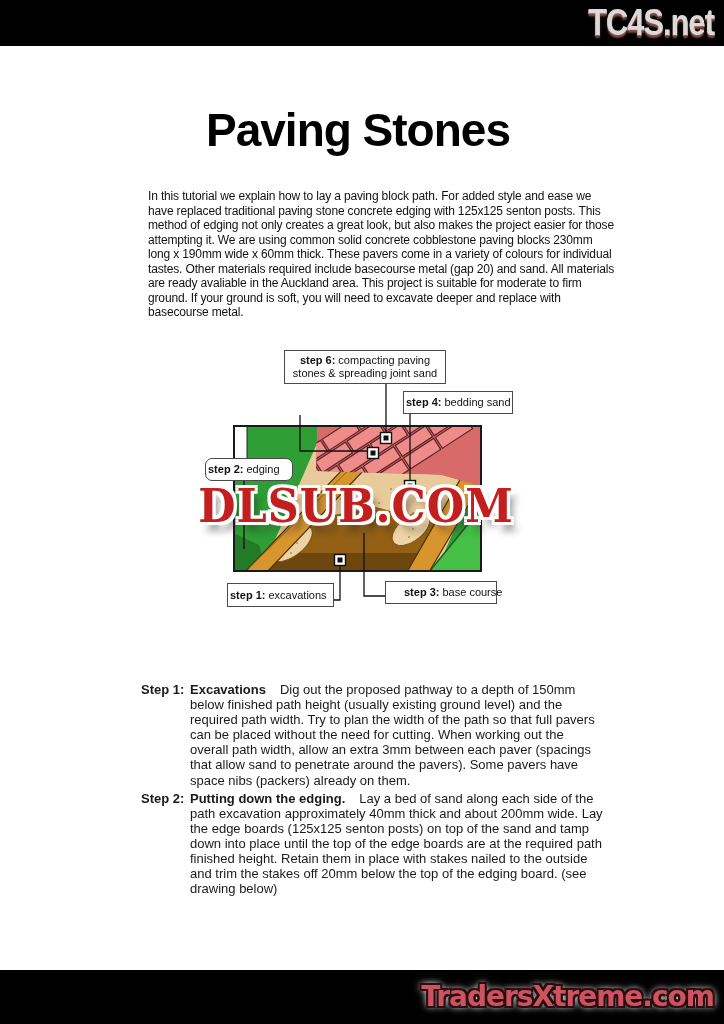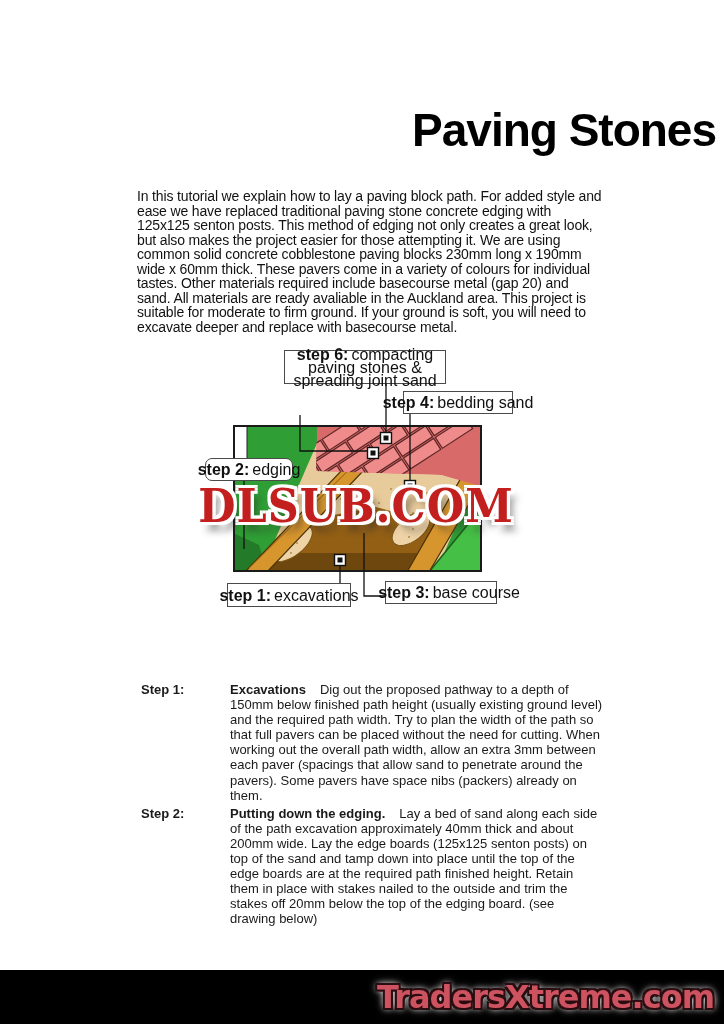--- a/index.html
+++ b/index.html
@@ -6,54 +6,57 @@
   .page{position:relative;width:724px;height:1024px;background:#fff;overflow:hidden;
         font-family:"Liberation Sans",sans-serif;color:#1a1a1a;}
   
   .topbar{position:absolute;left:0;top:0;width:724px;height:46px;background:#000;}
   .tc4s{position:absolute;right:10px;top:0;line-height:46px;
         font-family:"Liberation Sans",sans-serif;font-weight:bold;font-size:36px;
         letter-spacing:-1px;transform:scaleX(.85);transform-origin:right center;
         color:#d9d9d9;text-shadow:0 3px 2px #8a4a42,0 1px 0 #ffffff;}
   .bottombar{position:absolute;left:0;bottom:0;width:724px;height:54px;background:#000;}
   .txtreme{position:absolute;right:10px;bottom:0;line-height:54px;
-        font-family:"DejaVu Sans",sans-serif;font-weight:bold;font-size:32px;letter-spacing:-1px;
+        font-family:"DejaVu Sans",sans-serif;font-weight:bold;font-size:28px;letter-spacing:-1px;
         color:var(--footer_red,#cd5360);
         text-shadow:-2px -2px 0 #2a0d10,2px -2px 0 #2a0d10,-2px 2px 0 #2a0d10,2px 2px 0 #2a0d10,
                     0 0 6px #fff,0 0 10px #fff;}
   
-  .title{position:absolute;left:0;top:103px;width:716px;text-align:right;
+  .title{position:absolute;left:0;top:103px;width:716px;text-align:center;
          font-size:46px;font-weight:bold;letter-spacing:-1px;color:#000;}
-  .intro{position:absolute;left:137px;top:189px;width:468px;
-         font-size:14px;line-height:14.5px;letter-spacing:-.15px;color:#111;}
+  .intro{position:absolute;left:148px;top:189px;width:468px;
+         font-size:12px;line-height:14.5px;letter-spacing:-.15px;color:#111;}
   .steps{position:absolute;left:141px;top:682px;width:462px;font-size:13px;line-height:15.1px;}
   .step{display:flex;margin-bottom:3px;}
   .step-label{width:49px;flex:0 0 49px;font-weight:bold;}
-  .step-text{flex:1;margin-left:40px;}
+  .step-text{flex:1;}
   .lead{font-weight:bold;margin-right:14px;}
   
   .diagram{position:absolute;left:195px;top:345px;width:330px;height:280px;}
   .illus{position:absolute;left:38px;top:80px;}
   .leaders{position:absolute;left:0;top:0;}
   .dlabel{position:absolute;background:#fff;border:1px solid #4a4a4a;
-          font-size:16px;line-height:13px;text-align:center;color:#111;
-          display:flex;align-items:center;justify-content:center;padding:1px 2px;box-sizing:border-box;}
+          font-size:11px;line-height:13px;text-align:center;color:#111;
+          display:flex;align-items:center;padding:1px 2px;box-sizing:border-box;}
   .dlabel .b{font-weight:bold;margin-right:3px;}
   .wm{position:absolute;left:0;top:136px;width:322px;text-align:center;
       font-family:"DejaVu Serif",serif;font-weight:bold;font-size:43px;letter-spacing:1px;
       transform:scaleY(1.08);color:var(--watermark_red,#c41f1f);
       text-shadow:-3px -3px 0 #fff,3px -3px 0 #fff,-3px 3px 0 #fff,3px 3px 0 #fff,
                   -3px 0 0 #fff,3px 0 0 #fff,0 -3px 0 #fff,0 3px 0 #fff,
                   6px 8px 7px rgba(40,40,40,.45);}
 </style>
 </head>
 <body>
 
 <div class="page">
 
+  <div class="topbar">
+    <div class="tc4s">TC4S.net</div>
+  </div>
 
   <div class="title">Paving Stones</div>
   <div class="intro">In this tutorial we explain how to lay a paving block path. For added style and ease we have replaced traditional paving stone concrete edging with 125x125 senton posts. This method of edging not only creates a great look, but also makes the project easier for those attempting it. We are using common solid concrete cobblestone paving blocks 230mm long x 190mm wide x 60mm thick. These pavers come in a variety of colours for individual tastes. Other materials required include basecourse metal (gap 20) and sand. All materials are ready avaliable in the Auckland area. This project is suitable for moderate to firm ground. If your ground is soft, you will need to excavate deeper and replace with basecourse metal.</div>
 
   <div class="diagram">
 
     <svg class="illus" width="249" height="147" viewBox="0 0 249 147">
       <defs>
         <clipPath id="pclip">
             <polygon points="84,-2 250,-2 250,62 208,50 83,46"></polygon>
@@ -180,21 +183,21 @@
 
     <div class="dlabel" style="left:89px;top:5px;width:162px;height:34px;">
       <span><span class="b">step 6:</span><span>compacting paving stones &amp; spreading joint sand</span></span>
     </div>
     <div class="dlabel" style="left:208px;top:46px;width:110px;height:23px;white-space:nowrap;">
       <span><span class="b">step 4:</span><span>bedding sand</span></span>
     </div>
     <div class="dlabel" style="left:10px;top:113px;width:88px;height:23px;white-space:nowrap;border-radius:7px;">
       <span><span class="b">step 2:</span><span>edging</span></span>
     </div>
-    <div class="dlabel" style="left:32px;top:238px;width:124px;height:24px;white-space:nowrap;">
+    <div class="dlabel" style="left:32px;top:238px;width:107px;height:24px;white-space:nowrap;">
       <span><span class="b">step 1:</span><span>excavations</span></span>
     </div>
     <div class="dlabel" style="left:190px;top:236px;width:112px;height:23px;white-space:nowrap;padding-left:18px;">
       <span><span class="b">step 3:</span><span>base course</span></span>
     </div>
   </div>
 
   <div class="steps">
     <div class="step">
       <div class="step-label">Step 1:</div>

